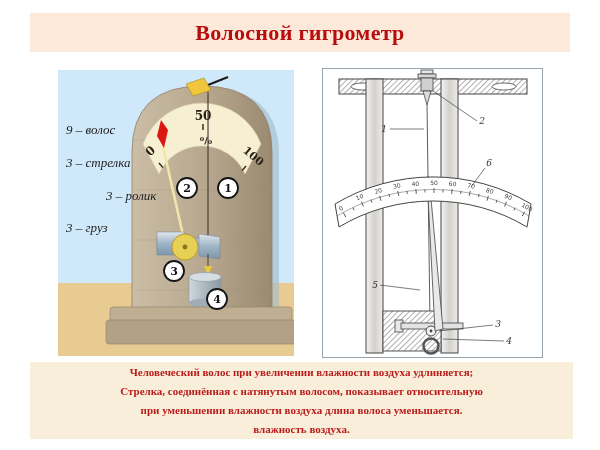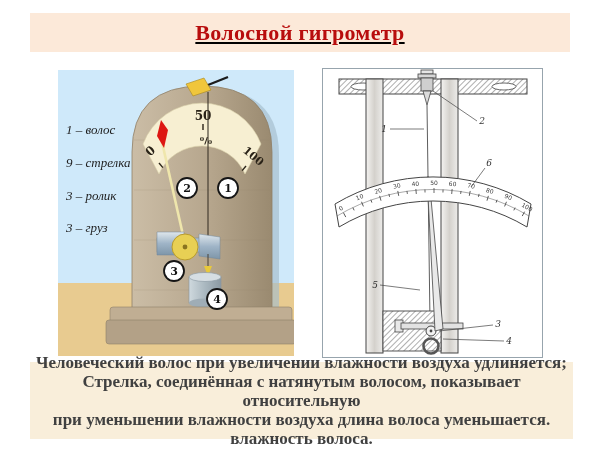--- a/index.html
+++ b/index.html
@@ -1,29 +1,29 @@
 <!DOCTYPE html>
 <html><head>
 <meta charset="utf-8">
 <style>
   html,body{margin:0;padding:0;background:#ffffff;}
   .slide{position:relative;width:600px;height:450px;background:#ffffff;overflow:hidden;
          font-family:"Liberation Serif", serif;}
   .title-bar{position:absolute;left:30px;top:13px;width:540px;height:39px;
-             background:#fce9d9;display:flex;align-items:center;justify-content:center;text-decoration:underline;}
+             background:#fce9d9;display:flex;align-items:center;justify-content:center;}
   .title-bar span{font-size:22px;font-weight:bold;color:#b80d0d;letter-spacing:0.3px;}
   .left-figure{position:absolute;left:58px;top:70px;width:236px;height:286px;}
   .left-figure svg{position:absolute;left:0;top:0;}
   .legend-item{position:absolute;left:8px;font-style:italic;font-size:13px;color:#1f1f1f;white-space:nowrap;}
-  .legend-0{top:52px;} .legend-1{top:85px;} .legend-2{top:118px;} .legend-3{top:150px;}
+  .legend-0{top:52px;} .legend-1{top:85px;} .legend-2{top:118px;margin-left:40px;} .legend-3{top:150px;}
   .right-figure{position:absolute;left:322px;top:68px;width:221px;height:290px;
                 background:#ffffff;border:1.5px solid #97a4ad;box-sizing:border-box;}
   .caption-box{position:absolute;left:30px;top:362px;width:543px;height:77px;background:#f9eeda;
                display:flex;flex-direction:column;justify-content:center;text-align:center;}
-  .caption-box div{font-size:17px;line-height:19px;font-weight:bold;color:#404040;}
+  .caption-box div{font-size:11px;line-height:19px;font-weight:bold;color:#b91c1c;}
   svg text{font-family:"DejaVu Serif", serif;}
   .callout-num{font-size:11px;font-weight:bold;fill:#111;}
   .dial-num{font-weight:bold;fill:#2a2318;}
   .scale-num{font-size:6px;fill:#3c3c3c;font-family:"DejaVu Sans", sans-serif;}
   .part-num{font-size:9px;font-style:italic;fill:#333;}
 </style>
 </head>
 <body>
 
 <div class="slide">
@@ -105,22 +105,22 @@
       </g>
       <g>
         <circle cx="116" cy="201" r="10" fill="#ffffff" stroke="#151515" stroke-width="1.8"></circle>
         <text class="callout-num" x="116" y="205" text-anchor="middle">3</text>
       </g>
       <g>
         <circle cx="159" cy="229" r="10" fill="#ffffff" stroke="#151515" stroke-width="1.8"></circle>
         <text class="callout-num" x="159" y="233" text-anchor="middle">4</text>
       </g>
     </svg>
-    <div class="legend-item legend-0">1 – волос</div>
-    <div class="legend-item legend-1">9 – стрелка</div>
+    <div class="legend-item legend-0">9 – волос</div>
+    <div class="legend-item legend-1">3 – стрелка</div>
     <div class="legend-item legend-2">3 – ролик</div>
     <div class="legend-item legend-3">3 – груз</div>
   </div>
 
   <div class="right-figure">
     <svg width="218" height="287" viewBox="0 0 218 287">
       <defs>
         <pattern id="hatch" width="4" height="4" patternUnits="userSpaceOnUse" patternTransform="rotate(45)">
           <rect width="4" height="4" fill="#ffffff"></rect>
           <line x1="0" y1="0" x2="0" y2="4" stroke="#6a6a6a" stroke-width="1.1"></line>
@@ -210,16 +210,16 @@
       <text class="part-num" x="52" y="219" text-anchor="middle">5</text>
       <text class="part-num" x="175" y="258" text-anchor="middle">3</text>
       <text class="part-num" x="186" y="275" text-anchor="middle">4</text>
     </svg>
   </div>
 
   <div class="caption-box">
     <div>Человеческий волос при увеличении влажности воздуха удлиняется;</div>
     <div>Стрелка, соединённая с натянутым волосом, показывает относительную</div>
     <div>при уменьшении влажности воздуха длина волоса уменьшается.</div>
-    <div>влажность волоса.</div>
+    <div>влажность воздуха.</div>
   </div>
 
 </div>
 
 </body></html>

